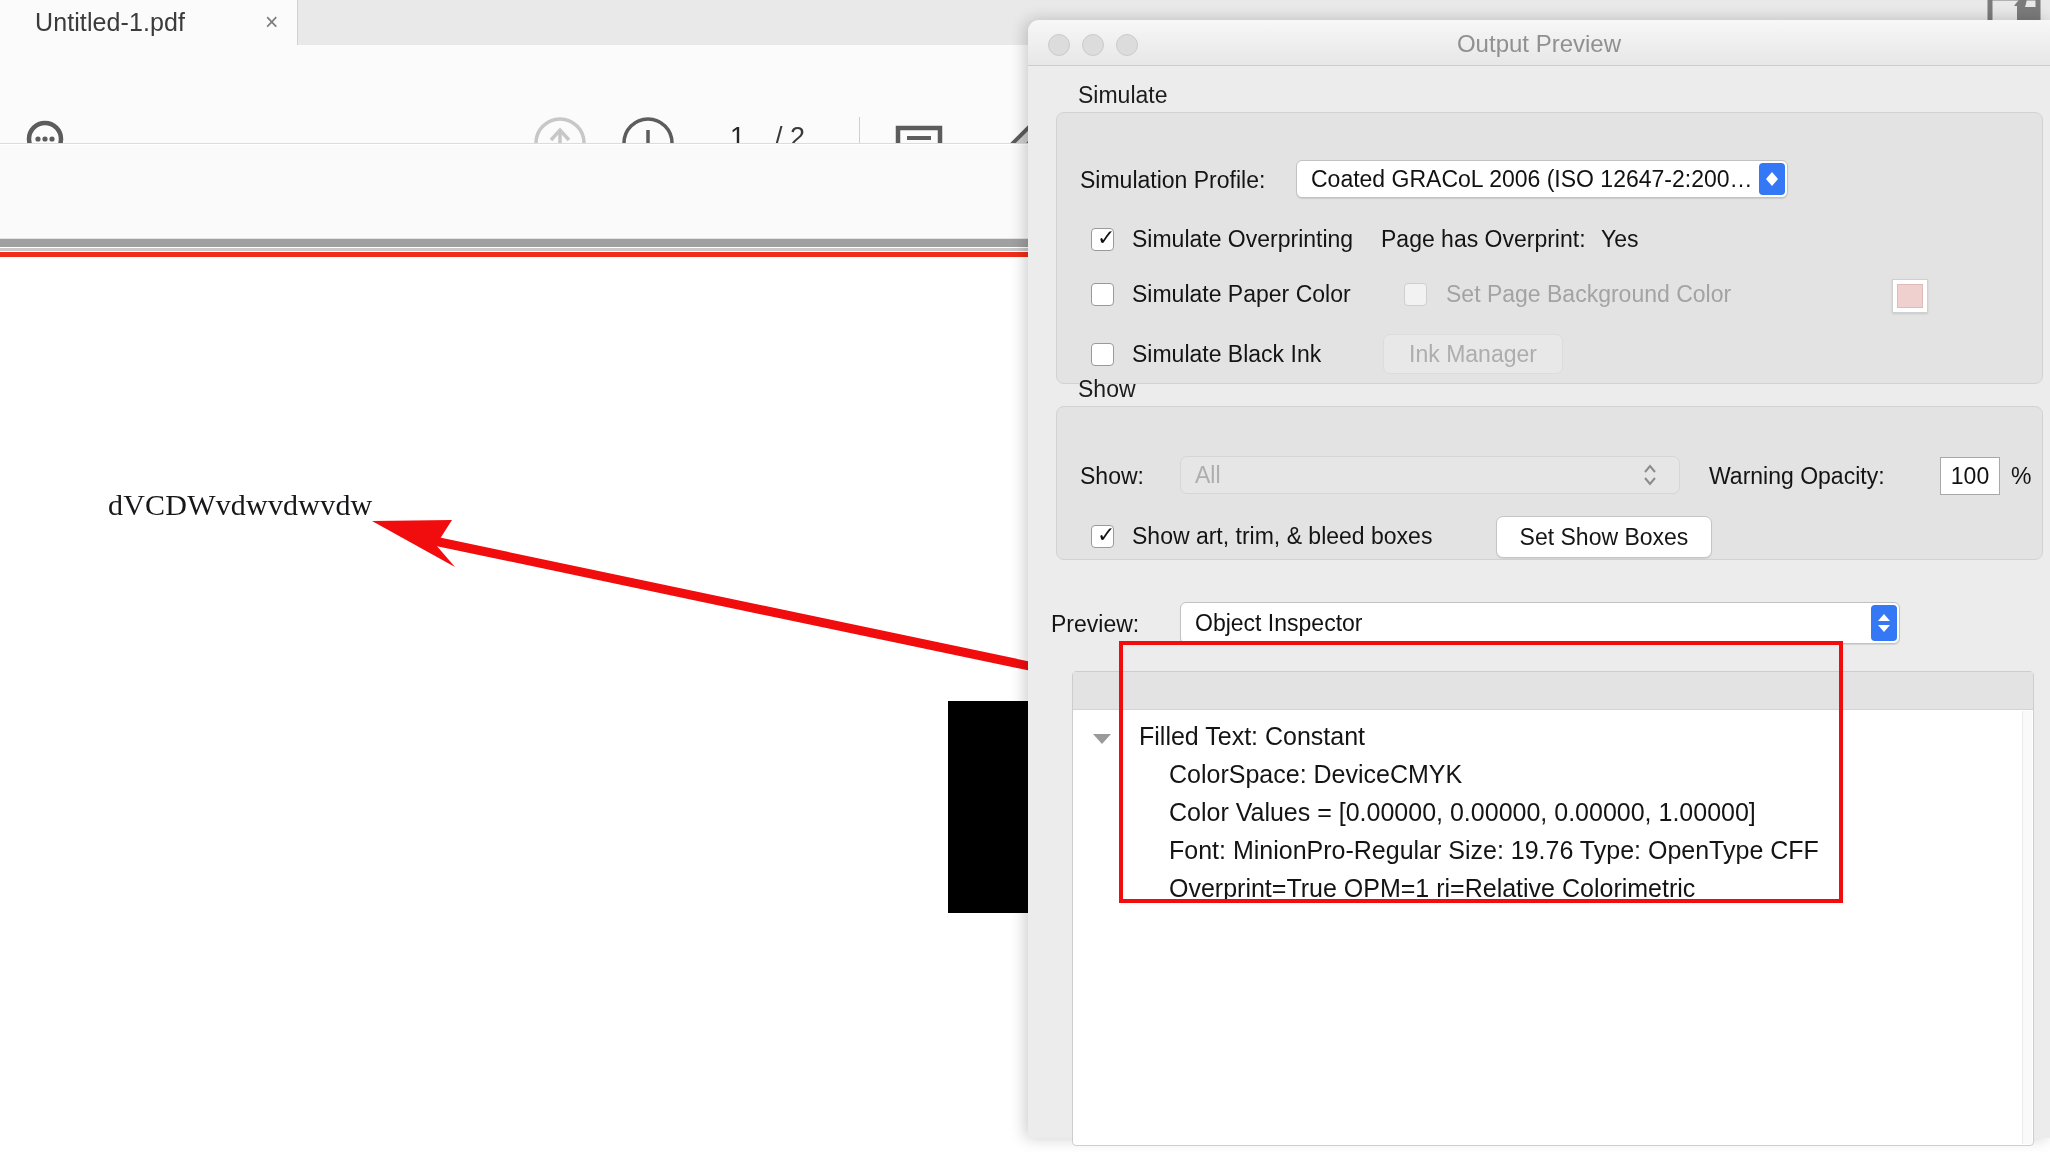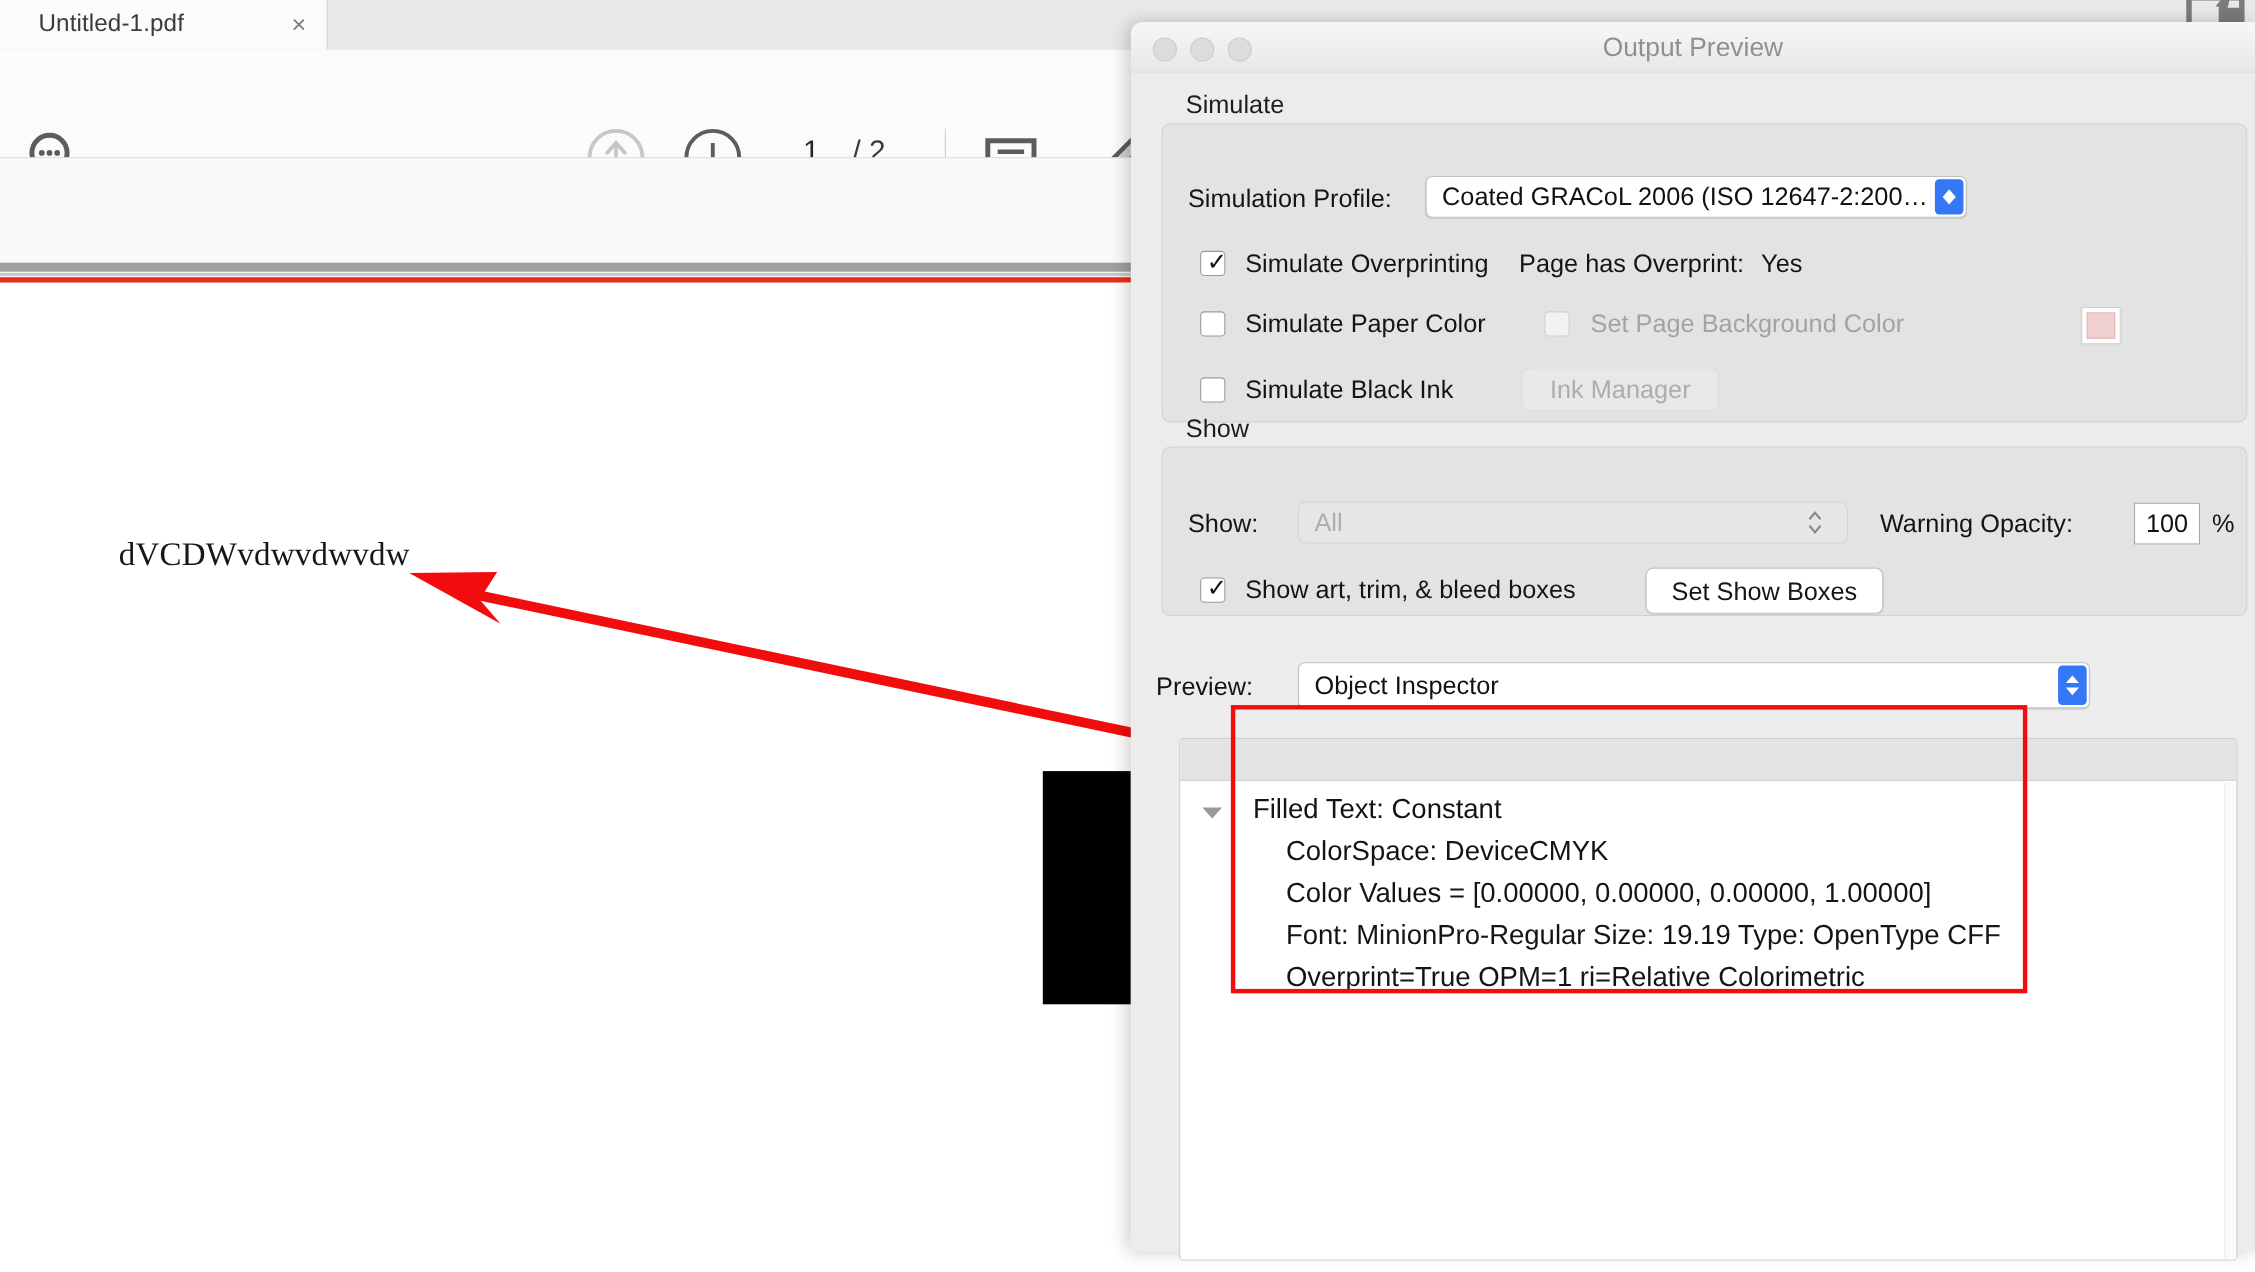--- a/index.html
+++ b/index.html
@@ -10,21 +10,21 @@
     -webkit-font-smoothing:antialiased;
   }
 
   
   #reader{position:absolute;inset:0;background:#ffffff;}
 
   .tabstrip{position:absolute;left:0;top:0;width:2050px;height:45px;
     background:#e9e9e9;border-bottom:1px solid #cfcfcf;}
   .tab-active{position:absolute;left:0;top:0;width:298px;height:45px;
     background:#fbfbfb;border-right:1px solid #d2d2d2;box-sizing:border-box;}
-  .tab-title{position:absolute;left:35px;top:8px;font-size:22px;color:#3b3b3b;
+  .tab-title{position:absolute;left:35px;top:8px;font-size:25px;color:#3b3b3b;
     letter-spacing:.1px;white-space:nowrap;}
   .tab-close{position:absolute;left:265px;top:9px;font-size:23px;color:#7c7c7c;
     cursor:default;}
 
   .feedback-icon{position:absolute;right:4px;top:-8px;width:62px;height:50px;}
 
   .toolbar{position:absolute;left:0;top:45px;width:2050px;height:98px;
     background:#fbfbfb;border-bottom:1px solid #d8d8d8;}
   .tb-icon{position:absolute;}
   .pagenum-box{position:absolute;left:711px;top:77px;width:53px;height:40px;
@@ -267,17 +267,17 @@
     <div class="arrowbtn"></div>
   </div>
 </div>
 
 <div class="oi-panel">
   <div class="oi-header"></div>
   <div class="oi-disc"></div>
   <div class="oi-line" style="left:66px;top:50px;">Filled Text: Constant</div>
   <div class="oi-line" style="left:96px;top:88px;">ColorSpace: DeviceCMYK</div>
   <div class="oi-line" style="left:96px;top:126px;">Color Values = [0.00000, 0.00000, 0.00000, 1.00000]</div>
-  <div class="oi-line" style="left:96px;top:164px;">Font: MinionPro-Regular Size: 19.19 Type: OpenType CFF</div>
+  <div class="oi-line" style="left:96px;top:164px;">Font: MinionPro-Regular Size: 19.76 Type: OpenType CFF</div>
   <div class="oi-line" style="left:96px;top:202px;">Overprint=True OPM=1 ri=Relative Colorimetric</div>
   <div class="oi-scroll-v"></div>
 </div>
 <div class="redbox"></div>
 
 </body></html>

